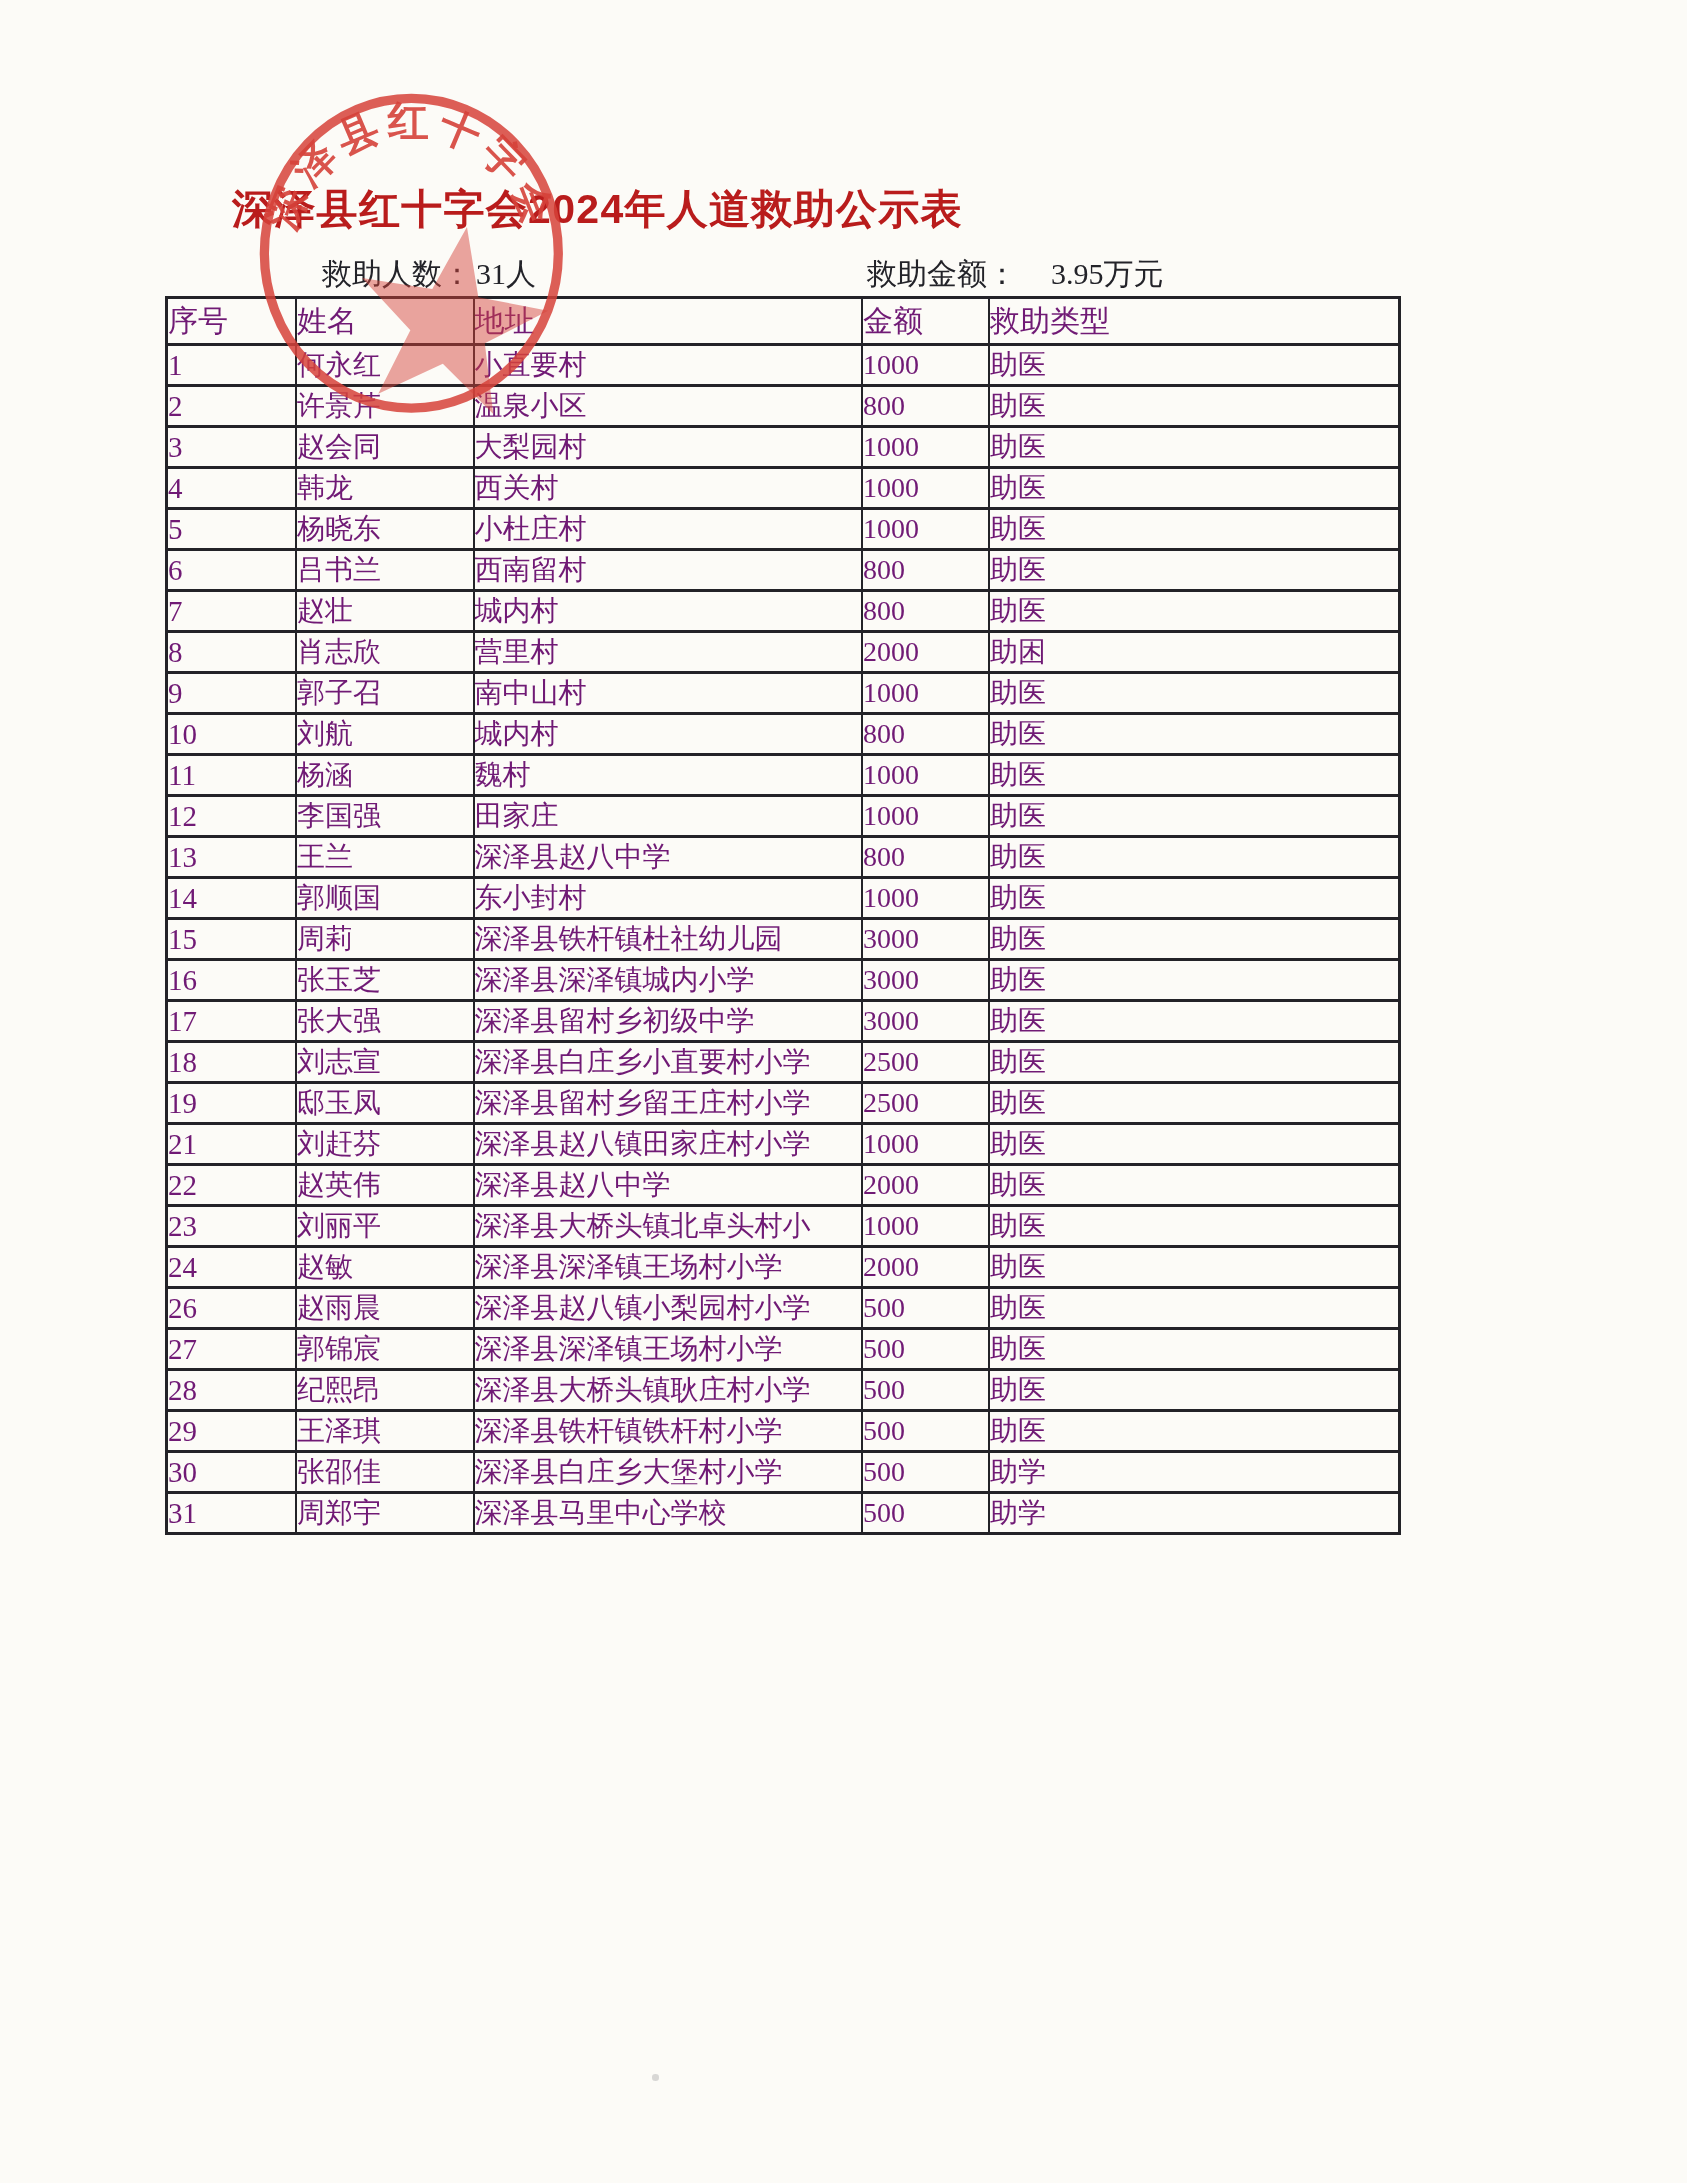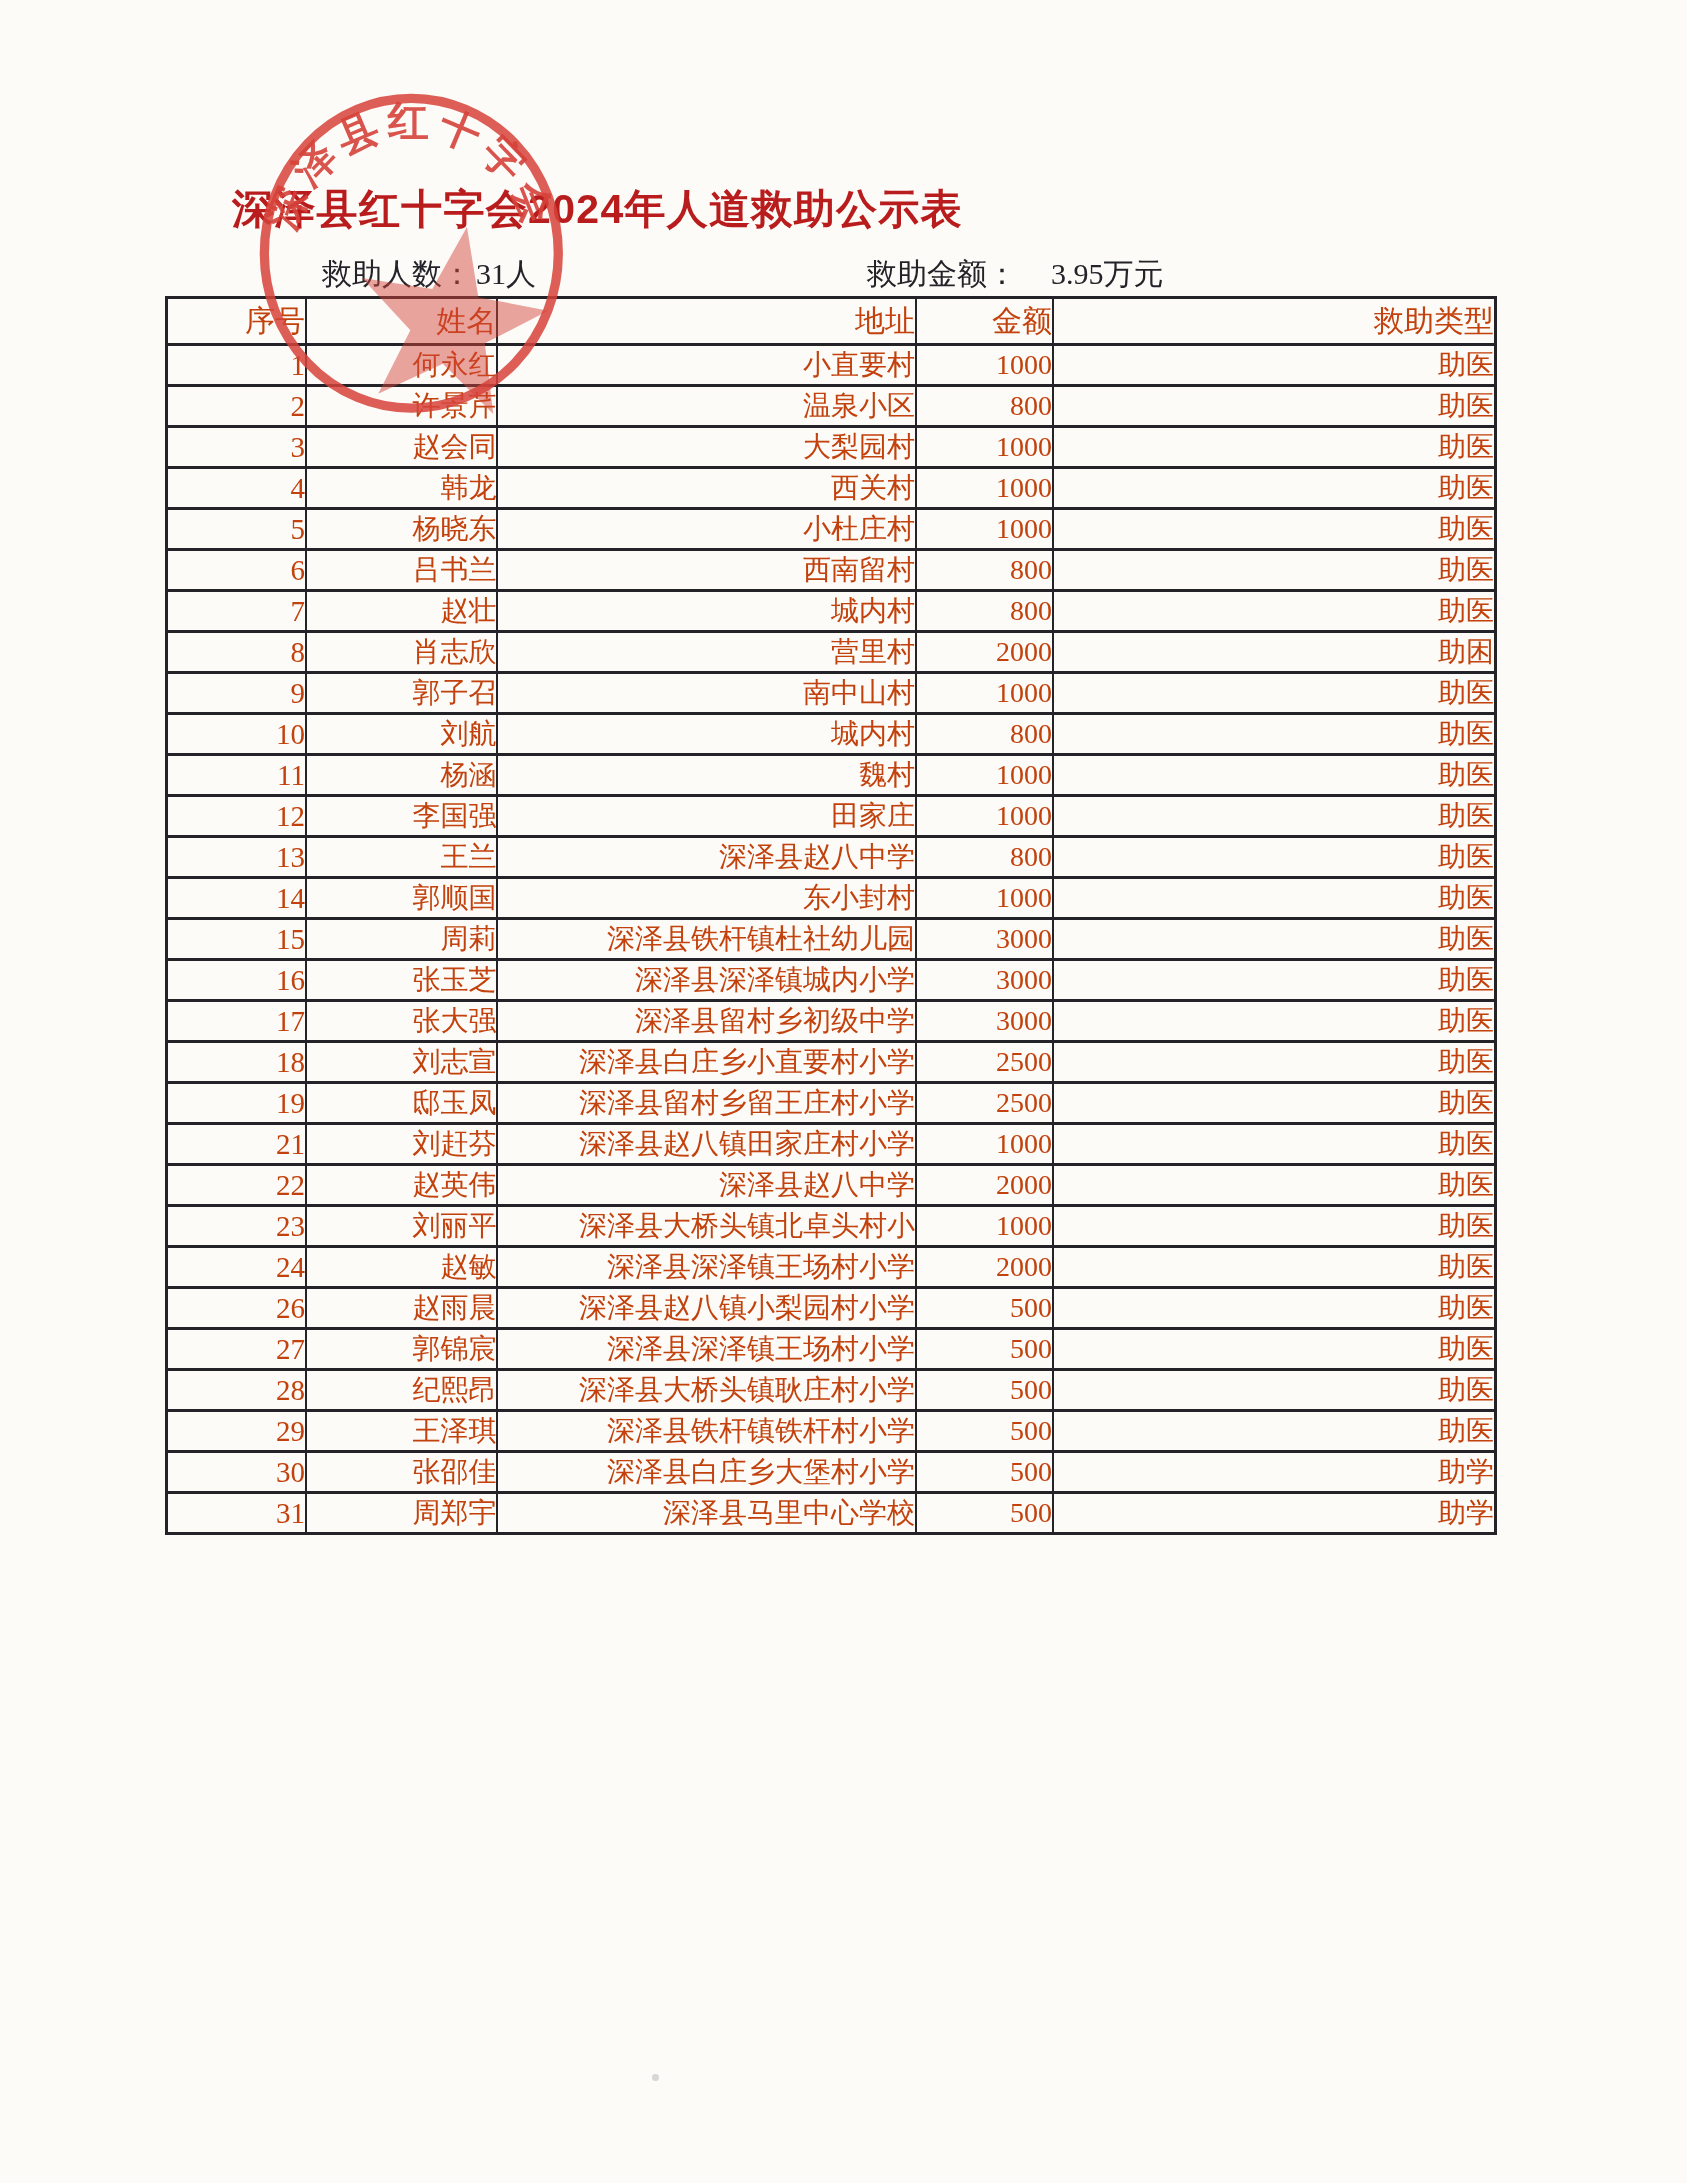--- a/index.html
+++ b/index.html
@@ -29,26 +29,26 @@
   .subtitle-right{
     position:absolute; left:867px; top:259px;
     font-size:30px; line-height:1; white-space:nowrap;
   }
   .subtitle-right .stat-value{ margin-left:34px; }
   .subtitle-left .stat-value{ margin-left:4px; }
 
   table.aid-table{
     position:absolute;
     left:165px; top:296px;
-    width:1332px;
+    width:1236px;
     border-collapse:collapse;
     table-layout:fixed;
-    text-align:right;
+    text-align:left;
     font-size:28px;
-    color:#c2410c;
+    color:#701a75;
   }
   table.aid-table, table.aid-table th, table.aid-table td{
     border:2px solid #232328;
   }
   table.aid-table{ border-width:3.3px; }
   table.aid-table th, table.aid-table td{
     border-top-width:3.3px; border-bottom-width:3.3px;
     padding:0;
     vertical-align:middle;
     overflow:hidden;

